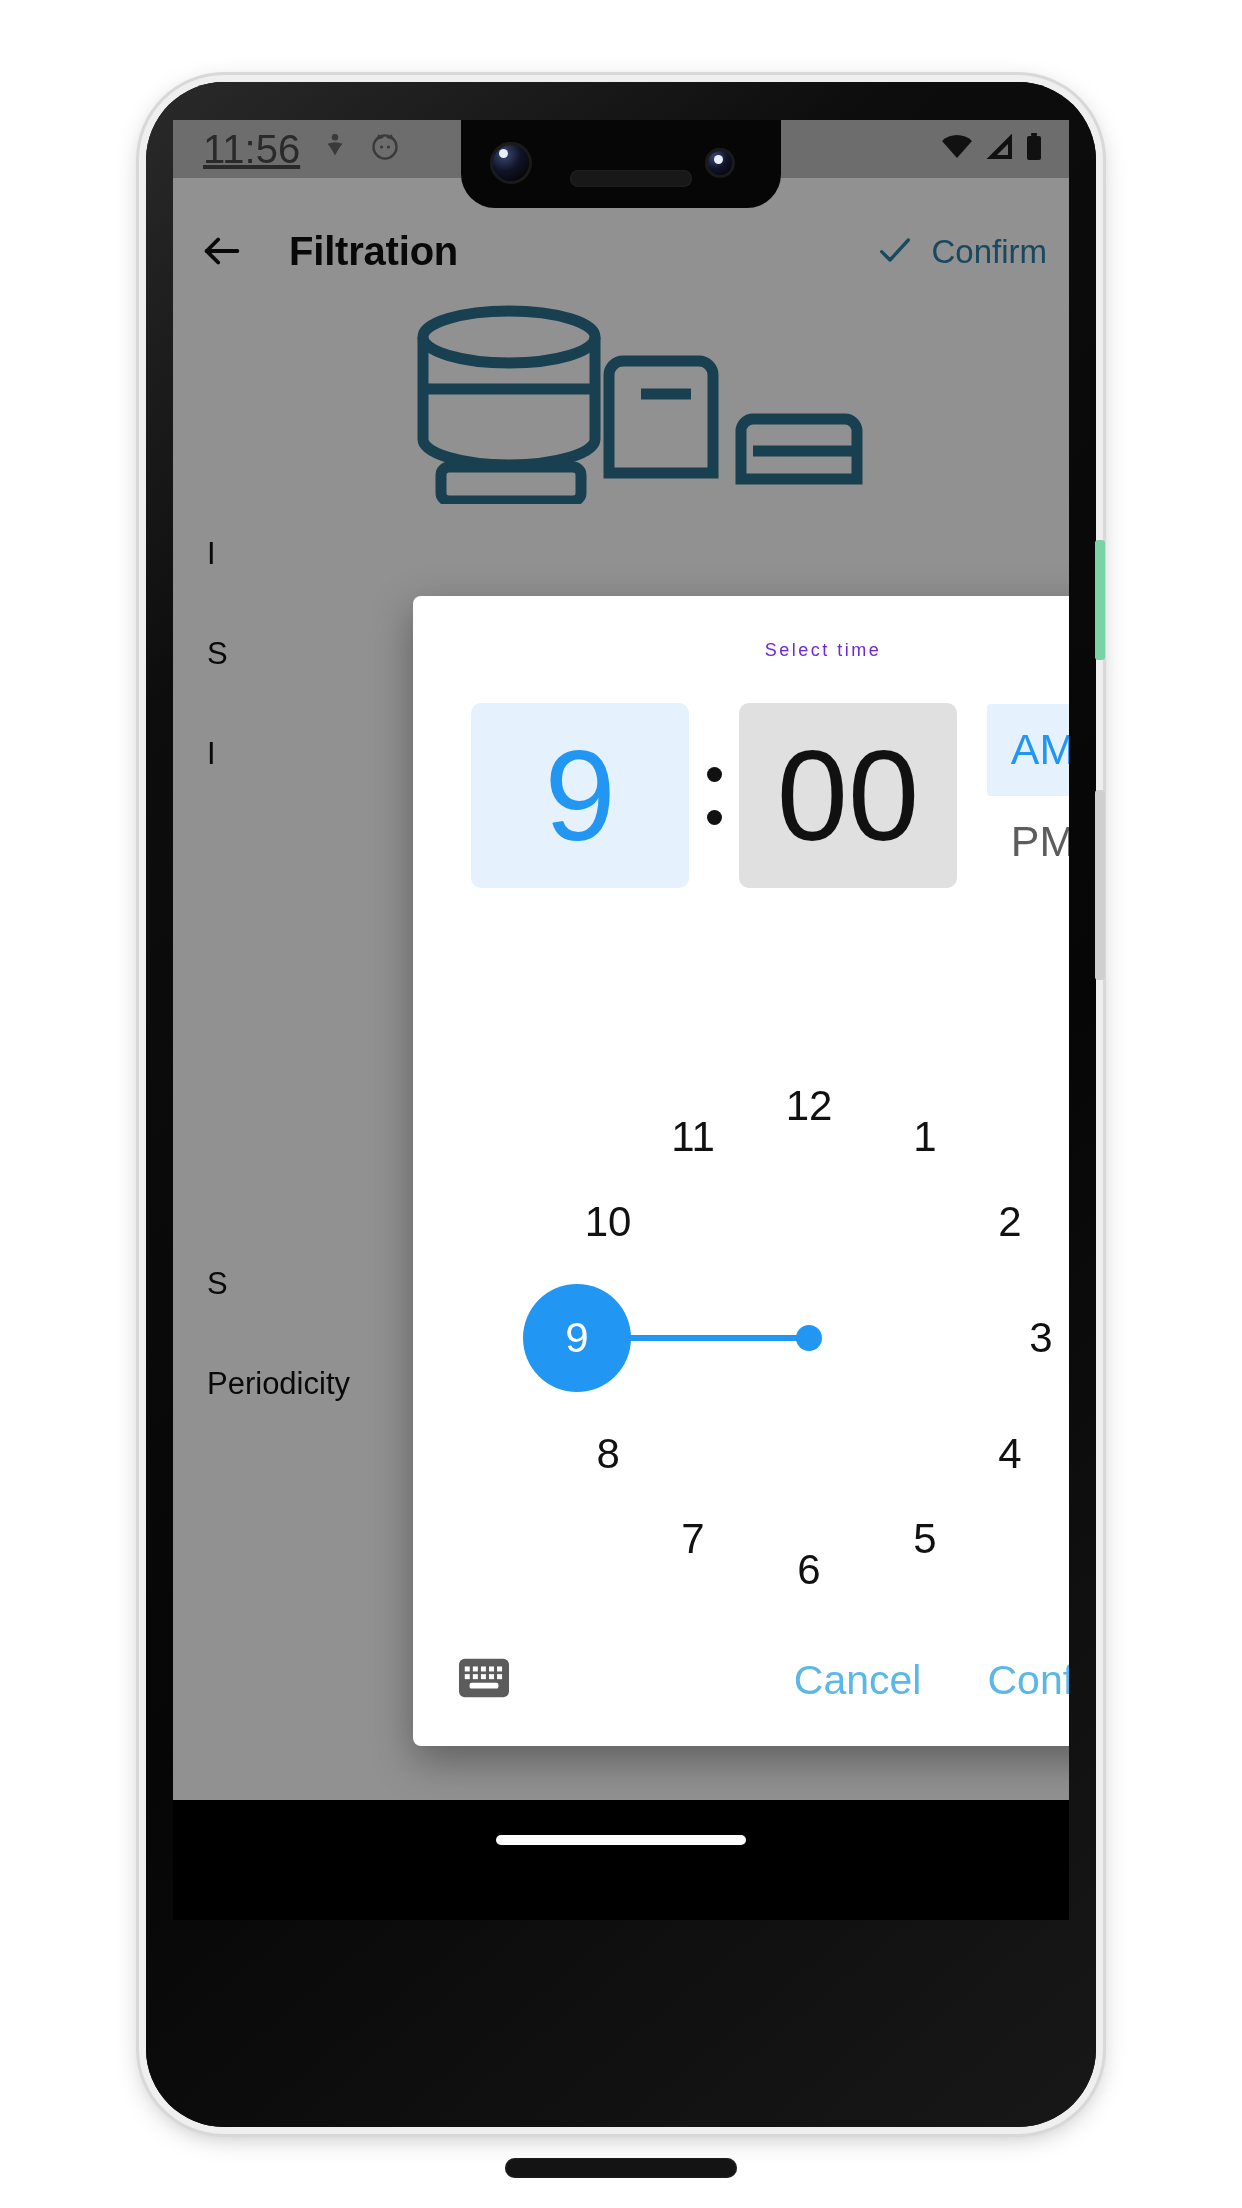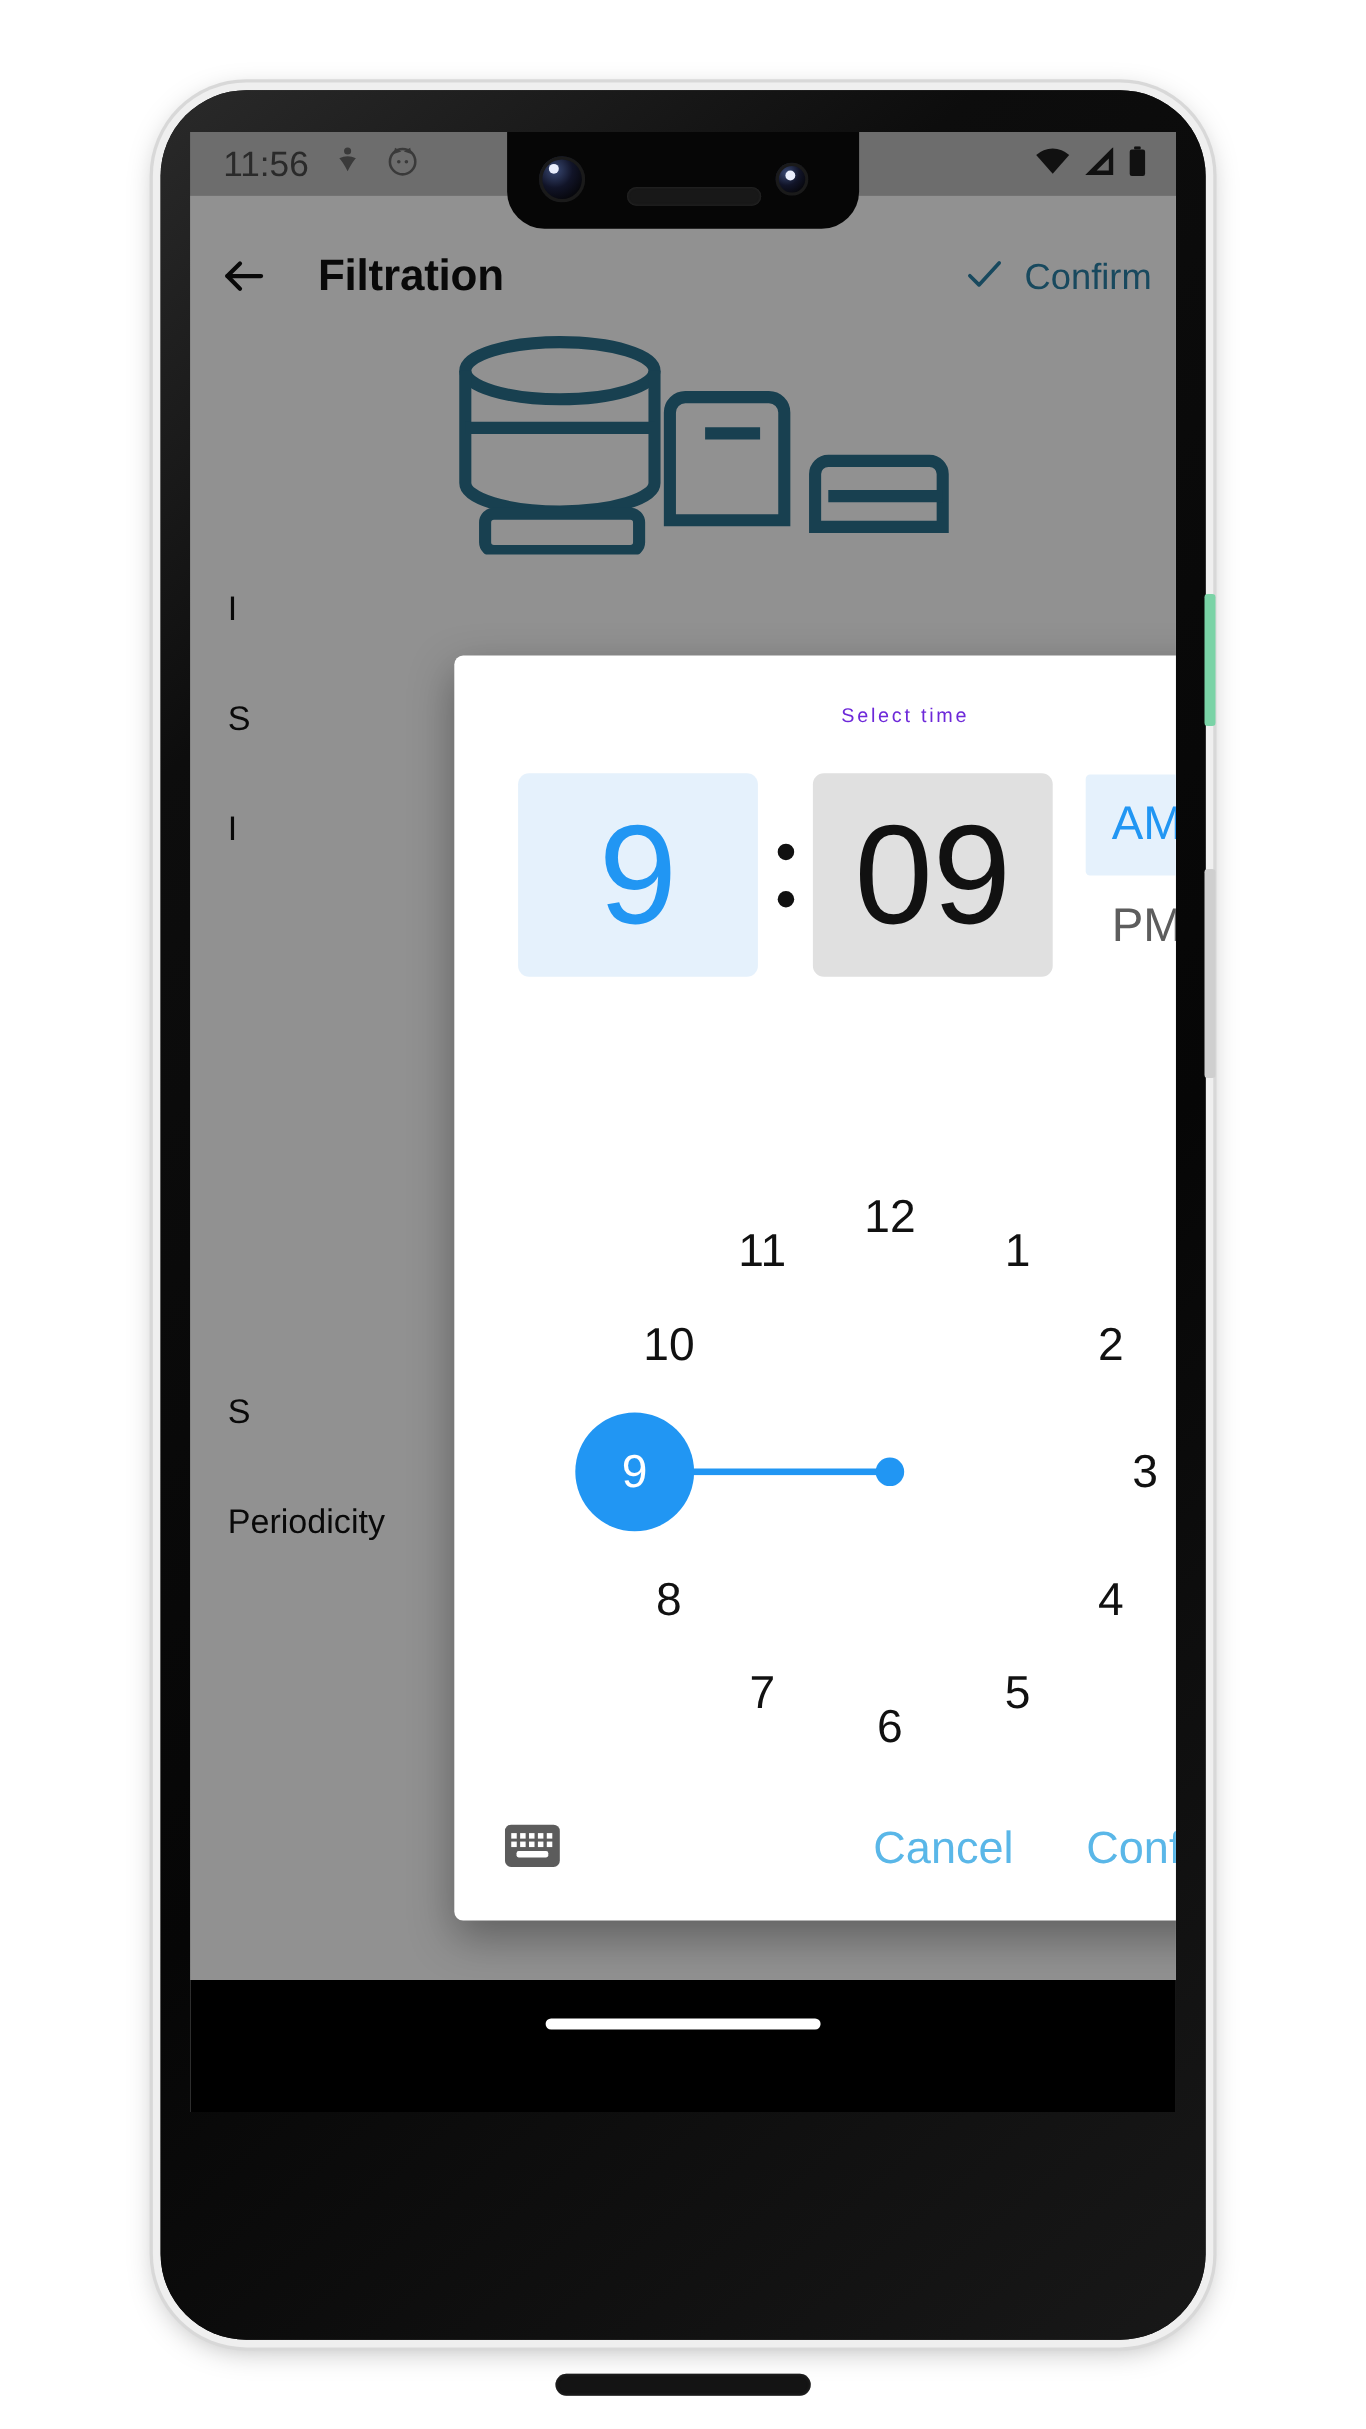--- a/index.html
+++ b/index.html
@@ -115,23 +115,24 @@
     align-items: center;
     z-index: 30;
   }
   .sb-left {
     display: flex;
     align-items: center;
     gap: 22px;
     margin-left: 30px;
   }
   .sb-clock {
-    font-size: 32px;
+    font-size: 40px;
     color: #2a2a2a;
     font-family: "Liberation Sans", sans-serif;
+    text-decoration: underline;
   }
   .sb-right {
     position: absolute;
     right: 26px;
     display: flex;
     align-items: center;
     gap: 11px;
   }
   .ico { display: block; }
 
@@ -514,21 +515,21 @@
     <div class="dialog">
 
       <div class="dlg-title">Select time</div>
 
       <div class="time-display">
         <div class="tf-box tf-hour">9</div>
         <div class="tf-colon">
           <i></i>
             <i></i>
         </div>
-        <div class="tf-box tf-min">09</div>
+        <div class="tf-box tf-min">00</div>
         <div class="ampm">
           <div class="ampm-item ampm-am">AM</div>
           <div class="ampm-item ampm-pm">PM</div>
         </div>
       </div>
 
       <div class="clock" id="clock-face">
           <div class="hand" style="left: 300px; top: 297px; width: 232px; transform: rotate(180deg);"></div>
           <div class="hand-dot" style="left: 300px; top: 300px;"></div>
           <div class="clock-num" style="left: 300px; top: 68px;">12</div>

